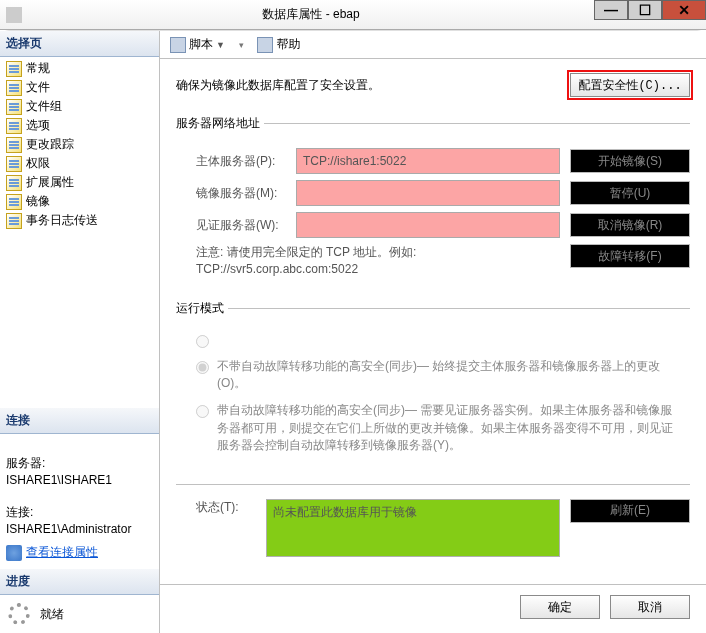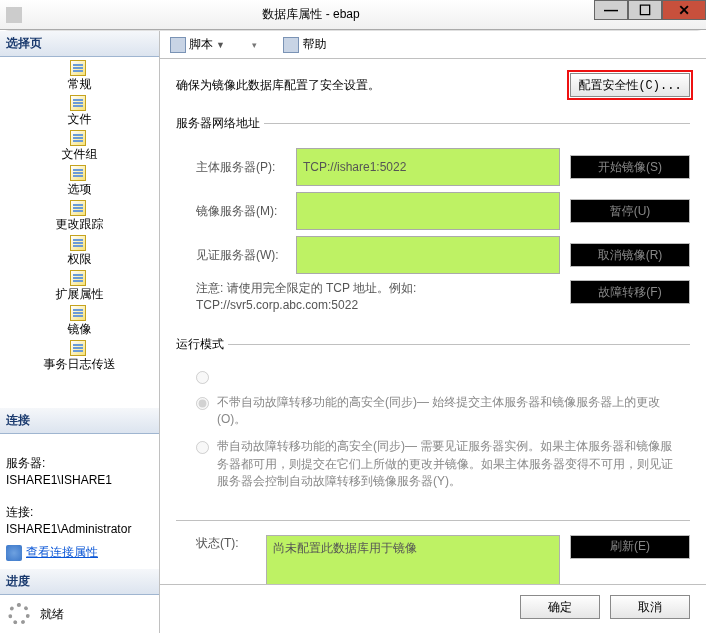--- a/index.html
+++ b/index.html
@@ -69,21 +69,20 @@
     }
     .page-list {
       list-style: none;
       padding: 2px 0;
     }
     .page-list li {
       display: flex;
       align-items: center;
       padding: 1px 6px;
       cursor: pointer;
-      flex-direction: column;
     }
     .page-icon {
       width: 16px; height: 16px;
       margin-right: 4px;
       background: linear-gradient(to bottom right,#fff,#f6e27a);
       border: 1px solid #c5a21d;
       position: relative;
     }
     .page-icon::after {
       content: '';
@@ -125,21 +124,21 @@
       background: #fff;
       display: flex;
       flex-direction: column;
     }
     .toolbar {
       height: 28px;
       border-bottom: 1px solid #c0c0c0;
       display: flex;
       align-items: center;
       padding: 0 6px;
-      gap: 21px;
+      gap: 8px;
     }
     .tb-icon {
       width: 16px; height: 16px;
       display: inline-block;
       background: #c8d4e5;
       border: 1px solid #7a93b5;
     }
     .tb-item {
       display: flex; align-items: center;
       gap: 3px;
@@ -200,23 +199,23 @@
       margin: 6px 0;
       gap: 10px;
     }
     .form-row label.lbl {
       width: 110px;
       padding-left: 20px;
       color: #555;
     }
     .form-row input.txt {
       flex: 1;
-      height: 38px;
+      height: 26px;
       border: 1px solid #aaa;
-      background: #bef264;
+      background: #fca5a5;
       padding: 2px 6px;
       font-size: 12px;
       color: #555;
     }
     .form-row .side-btn { width: 120px; }
     .note-row {
       display: flex;
       align-items: flex-start;
       gap: 10px;
     }
@@ -242,21 +241,21 @@
       gap: 10px;
       border-top: 1px solid #c0c0c0;
       padding-top: 14px;
       margin-top: 10px;
     }
     .status-row .slabel { width: 80px; padding-left: 20px; color: #555;}
     .status-row .sbox {
       flex: 1;
       height: 58px;
       border: 1px solid #b0b0b0;
-      background: #bef264;
+      background: #84cc16;
       padding: 4px 6px;
       color: #555;
     }
     .bottom-bar {
       display: flex;
       justify-content: flex-end;
       gap: 10px;
       padding: 10px 16px 14px 16px;
       border-top: 1px solid #c0c0c0;
     }

